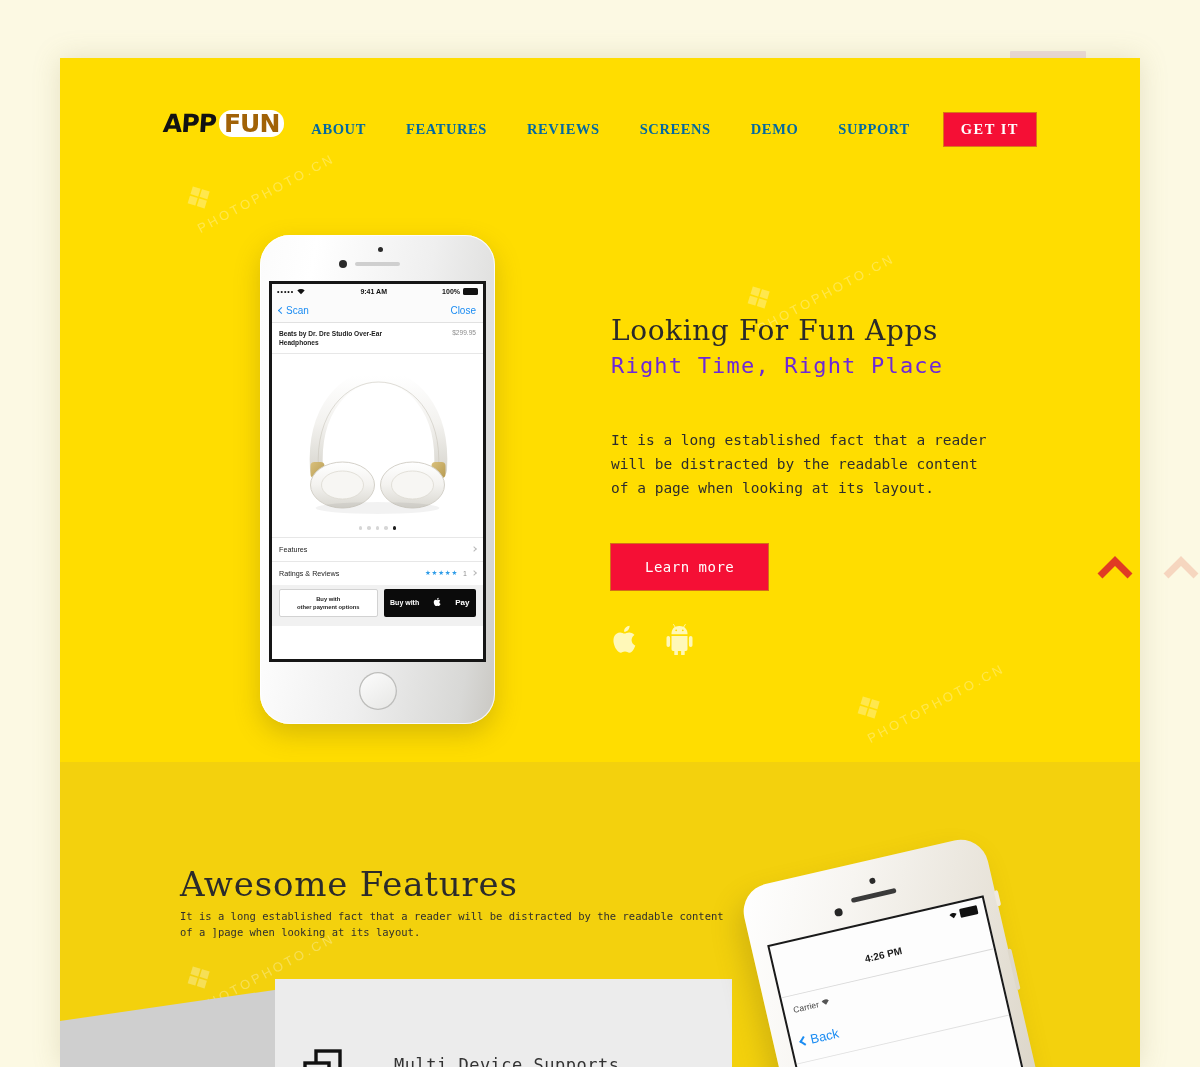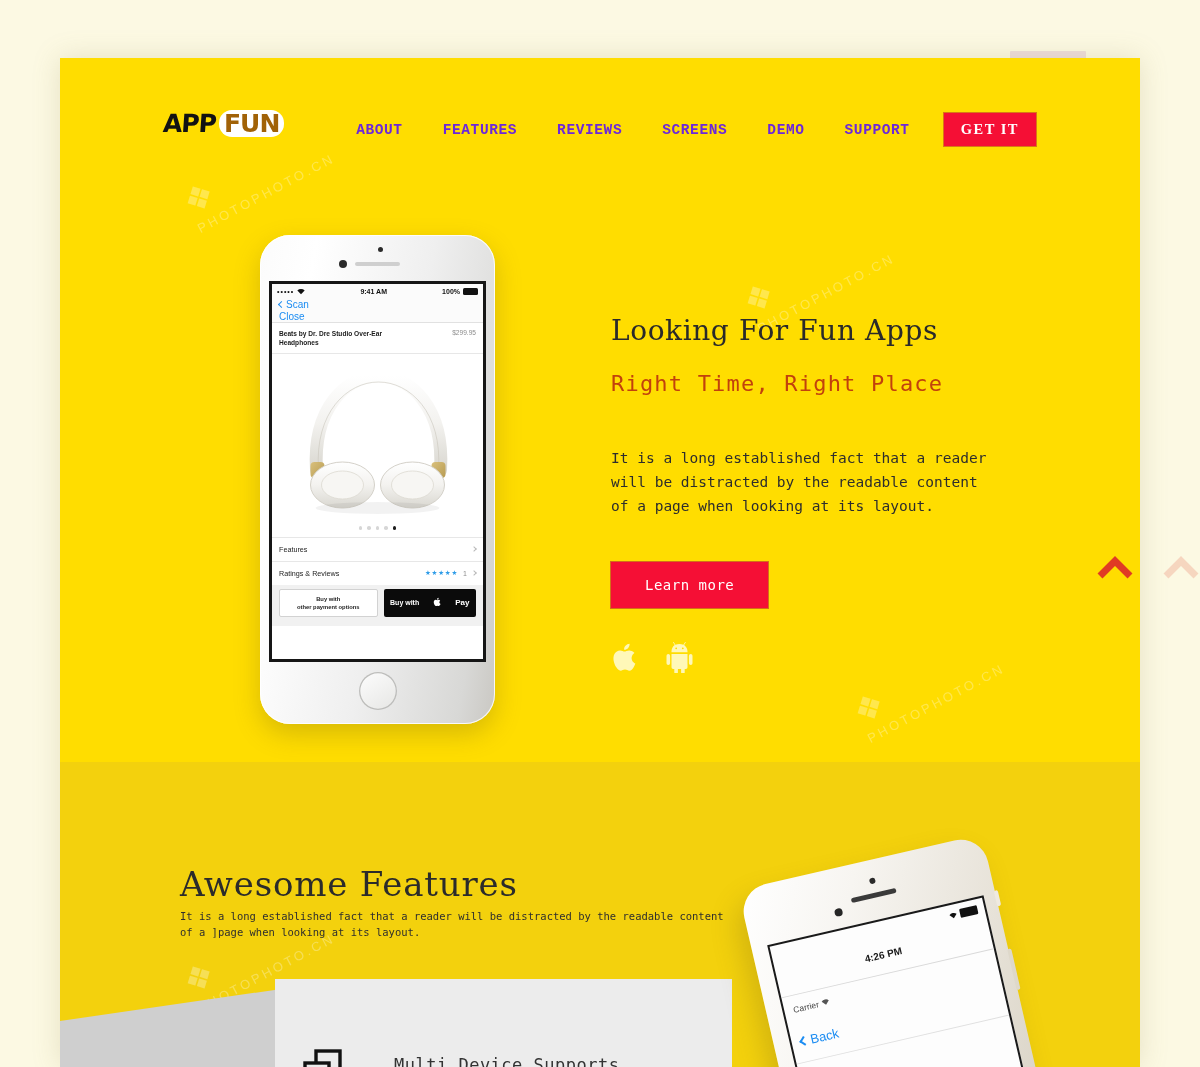--- a/index.html
+++ b/index.html
@@ -45,43 +45,43 @@
     background: #ffffff; color: #a16207;
     font-family: "DejaVu Sans", sans-serif;
     font-weight: bold; font-size: 25px; letter-spacing: -1px;
     line-height: 27px; padding: 0 5px; margin-left: 3px; border-radius: 13px;
   }
   .nav {
     position: absolute; right: 104px; top: 55px;
     display: flex; align-items: center; gap: 0;
   }
   .nav-item {
-    font-family: Liberation Mono, monospace;
+    font-family: Liberation Serif, serif;
     font-size: 14.5px; font-weight: bold; letter-spacing: .6px;
-    color: #6d28d9; padding: 0 20px; cursor: pointer; white-space: nowrap;
+    color: #0369a1; padding: 0 20px; cursor: pointer; white-space: nowrap;
   }
   .nav-cta {
     background: #f50f35; color: #ffffff;
     font-family: "Liberation Serif", serif;
     font-size: 14.5px; font-weight: bold; letter-spacing: 1.5px;
     padding: 8px 17px; margin-left: 14px; cursor: pointer; white-space: nowrap;
     box-shadow: 0 0 0 1px rgba(180,20,45,.5);
   }
 
   
   .hero-text { position: absolute; left: 551px; top: 255px; width: 470px; }
   .hero-h1 {
     font-family: "DejaVu Serif", serif;
     font-size: 28px; color: #2a2a2a; letter-spacing: .6px; line-height: 36px;
     white-space: nowrap;
   }
   .hero-h2 {
     font-family: "DejaVu Sans Mono", monospace;
-    font-size: 22px; color: #c2410c; letter-spacing: 1.2px;
-    margin-top: 22px; white-space: nowrap;
+    font-size: 22px; color: #6d28d9; letter-spacing: 1.2px;
+    margin-top: 4px; white-space: nowrap;
   }
   .hero-p {
     font-family: "DejaVu Sans Mono", monospace;
     font-size: 14.5px; color: #2d2d2d; line-height: 24px;
     margin-top: 50px; width: 380px;
   }
   .learn-btn {
     display: inline-block; margin-top: 44px;
     background: #f50f35; color: #ffffff;
     font-family: "DejaVu Sans Mono", monospace;
@@ -117,23 +117,23 @@
     height: 15px; display:flex; align-items:center; padding: 0 5px;
     font-family:"Liberation Sans", sans-serif; font-size:7px; font-weight:bold; color:#111;
     background:#fbfbfb;
   }
   .dots5 { letter-spacing: 1px; font-size: 7px; }
   .ios-time { flex:1; text-align:center; }
   .ios-batt { display:flex; align-items:center; gap:3px; }
   .batt-box { width:15px; height:7px; background:#111; border-radius:1.5px; }
 
   .ios-nav {
-    height: 24px; display:flex; justify-content:space-between;
+    height: 24px; display:flex; align-items:center; justify-content:space-between;
     padding: 0 7px; background:#fbfbfb; border-bottom:.5px solid #e1e1e1;
-    font-family:"Liberation Sans", sans-serif; font-size:10px; color:#1b8cf2;flex-direction:column;
+    font-family:"Liberation Sans", sans-serif; font-size:10px; color:#1b8cf2;
   }
   .ios-back { display:flex; align-items:center; gap:2px; }
   .chev-l { width:5px; height:5px; border-left:1.6px solid #1b8cf2; border-bottom:1.6px solid #1b8cf2; transform:rotate(45deg); }
 
   .prod-row {
     display:flex; justify-content:space-between; padding: 6px 7px 6px 7px;
     border-bottom:.5px solid #e7e7e7; background:#fff;
   }
   .prod-title { font-size:6.6px; font-weight:bold; color:#1c1c1c; line-height:9px; width:140px; font-family:"Liberation Sans",sans-serif; }
   .prod-price { font-size:6.6px; color:#8d8d8d; font-family:"Liberation Sans",sans-serif; }

